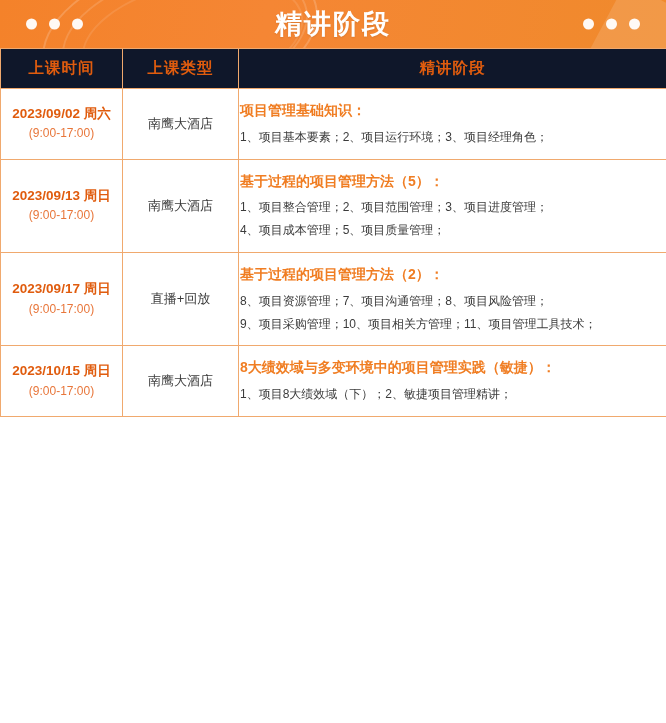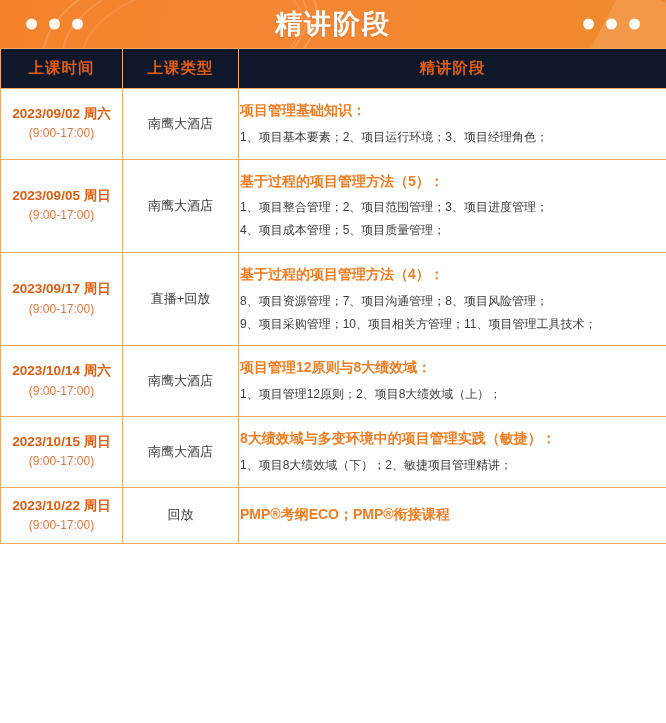--- a/index.html
+++ b/index.html
@@ -204,76 +204,55 @@
         </td>
         <td class="type">南鹰大酒店</td>
         <td class="content">
           <div class="content-title">项目管理基础知识：</div>
           <div class="content-line">1、项目基本要素；2、项目运行环境；3、项目经理角色；</div>
         </td>
       </tr>
 
       <tr>
         <td class="time">
-          <div class="time-date">2023/09/05 周日</div>
+          <div class="time-date">2023/09/13 周日</div>
           <div class="time-range">(9:00-17:00)</div>
         </td>
         <td class="type">南鹰大酒店</td>
         <td class="content">
           <div class="content-title">基于过程的项目管理方法（5）：</div>
           <div class="content-line">1、项目整合管理；2、项目范围管理；3、项目进度管理；</div>
           <div class="content-line">4、项目成本管理；5、项目质量管理；</div>
         </td>
       </tr>
 
       <tr>
         <td class="time">
           <div class="time-date">2023/09/17 周日</div>
           <div class="time-range">(9:00-17:00)</div>
         </td>
         <td class="type">直播+回放</td>
         <td class="content">
-          <div class="content-title">基于过程的项目管理方法（4）：</div>
+          <div class="content-title">基于过程的项目管理方法（2）：</div>
           <div class="content-line">8、项目资源管理；7、项目沟通管理；8、项目风险管理；</div>
           <div class="content-line">9、项目采购管理；10、项目相关方管理；11、项目管理工具技术；</div>
         </td>
       </tr>
 
 
-      <tr>
-        <td class="time">
-          <div class="time-date">2023/10/14 周六</div>
-          <div class="time-range">(9:00-17:00)</div>
-        </td>
-        <td class="type">南鹰大酒店</td>
-        <td class="content">
-          <div class="content-title">项目管理12原则与8大绩效域：</div>
-          <div class="content-line">1、项目管理12原则；2、项目8大绩效域（上）；</div>
-        </td>
-      </tr>
 
       <tr>
         <td class="time">
           <div class="time-date">2023/10/15 周日</div>
           <div class="time-range">(9:00-17:00)</div>
         </td>
         <td class="type">南鹰大酒店</td>
         <td class="content">
           <div class="content-title">8大绩效域与多变环境中的项目管理实践（敏捷）：</div>
           <div class="content-line">1、项目8大绩效域（下）；2、敏捷项目管理精讲；</div>
         </td>
       </tr>
 
-      <tr>
-        <td class="time">
-          <div class="time-date">2023/10/22 周日</div>
-          <div class="time-range">(9:00-17:00)</div>
-        </td>
-        <td class="type">回放</td>
-        <td class="content">
-          <div class="content-title only">PMP®考纲ECO；PMP®衔接课程</div>
-        </td>
-      </tr>
 
     </tbody>
   </table>
 
 </div>
 
 </body></html>

